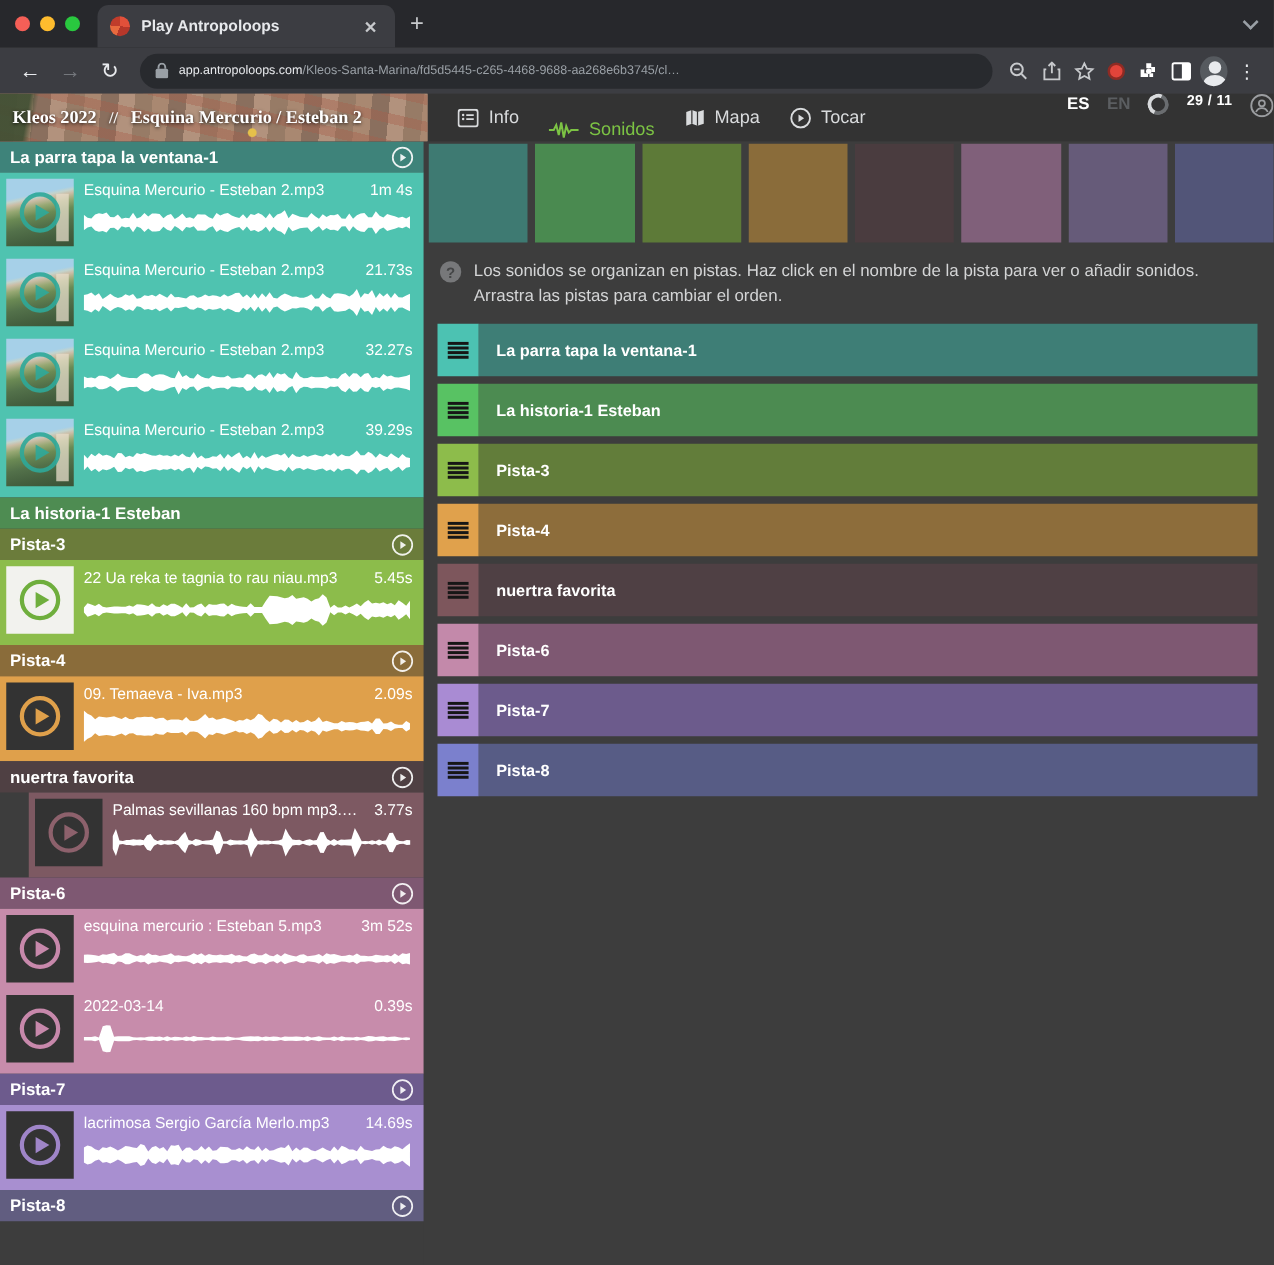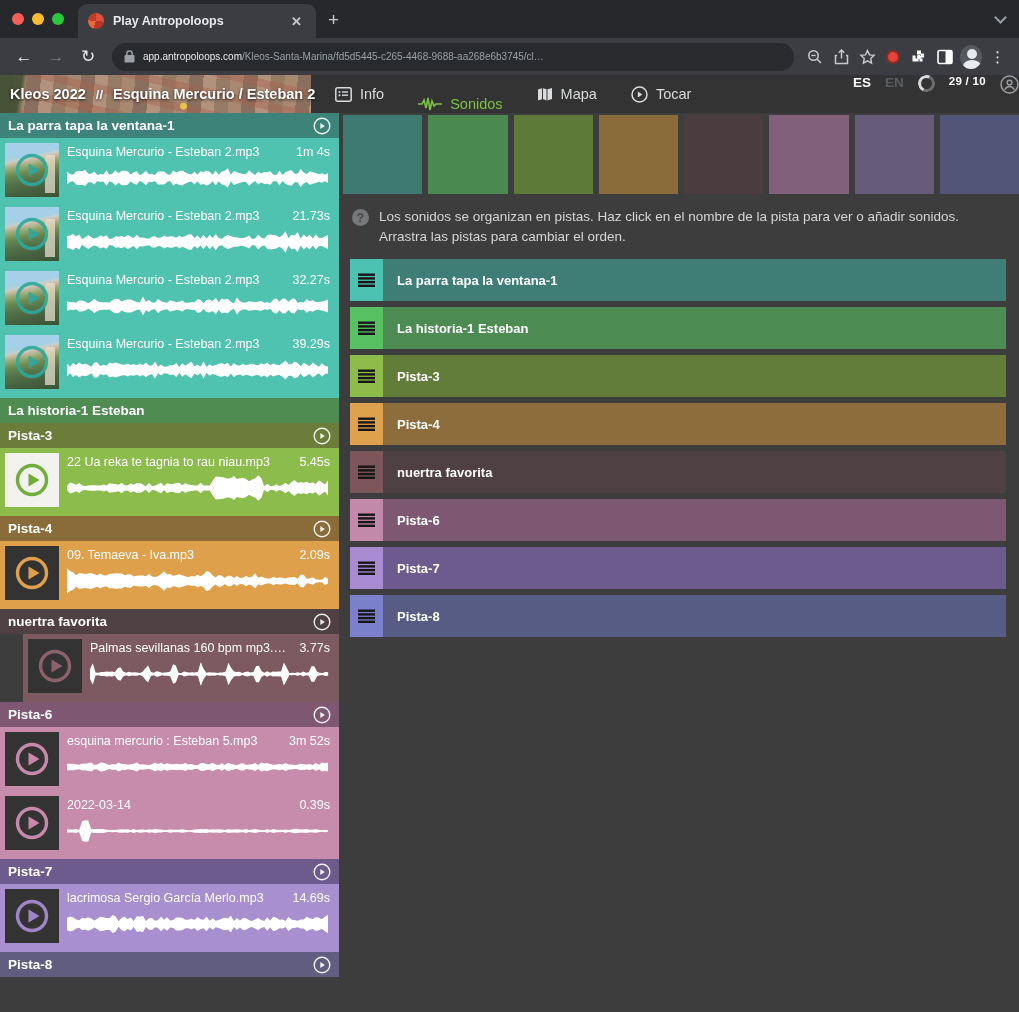--- a/index.html
+++ b/index.html
@@ -31,31 +31,31 @@
   .url b { color:#e8eaed; font-weight:400; }
   .tb-icon { width:22px; display:flex; justify-content:center; align-items:center; flex:0 0 auto; color:#c7c9cc; }
   .rec-dot { width:14px; height:14px; border-radius:50%; background:#e2443a; border:2px solid #8e2b24; }
   .avatar-wrap { width:24px; height:24px; border-radius:50%; background:#565a5f; position:relative; overflow:hidden; }
   .avatar-wrap::before { content:""; position:absolute; left:7px; top:4px; width:10px; height:10px; border-radius:50%; background:#e8eaed; }
   .avatar-wrap::after  { content:""; position:absolute; left:3px; top:15px; width:18px; height:12px; border-radius:50%; background:#e8eaed; }
   .kebab { color:#e8eaed; font-size:15px; letter-spacing:0; padding:0 4px; }
 
   
   .appheader { height:38px; background:#333333; display:flex; align-items:stretch; position:relative; }
-  .crumb { width:311px; flex:0 0 auto; display:flex; align-items:center; gap:10px; padding:0 10px; color:#fff;
+  .crumb { width:342px; flex:0 0 auto; display:flex; align-items:center; gap:10px; padding:0 10px; color:#fff;
            text-shadow:0 1px 3px rgba(0,0,0,.8);
            background:
              radial-gradient(circle at 59% 82%, #e5c04a 0 3px, rgba(0,0,0,0) 4px),
              linear-gradient(100deg, rgba(62,78,50,.9) 0 7%, rgba(0,0,0,0) 9%),
              repeating-linear-gradient(13deg, rgba(167,94,74,.38) 0 8px, rgba(0,0,0,0) 8px 21px),
              repeating-linear-gradient(95deg, #977b66 0 14px, #a98871 14px 27px, #8a6f5e 27px 41px, #b2927d 41px 54px);
-           background-color:#9a8070; }
+           background-color:#9a8070;font-family:Liberation Serif, serif; }
   .crumb b { font-size:14.5px; font-weight:700; white-space:nowrap; }
   .crumb .sep { font-size:13px; font-weight:700; opacity:.95; }
-  .appnav { display:flex; align-items:center; gap:18px; padding-left:16px; color:#d9dbdd; }
+  .appnav { display:flex; align-items:center; gap:8px; padding-left:16px; color:#d9dbdd; }
   .navitem { display:flex; align-items:center; gap:8px; font-size:14.5px; padding:0 8px; }
   .navitem svg { display:block; }
   .navitem.active { color:#7cc344;margin-top:20px; }
   .hdr-right { margin-left:auto; display:flex; align-items:flex-start; gap:14px; color:#fff; }
   .lang { font-size:13.5px; font-weight:700; }
   .lang.dim { color:#5b5e61; }
   .spinner { width:17px; height:17px; border-radius:50%; border:3px solid #6a6d70; border-top-color:#d8dadc; border-left-color:#d8dadc; transform:rotate(-20deg); }
   .counter { font-size:11.5px; font-weight:700; letter-spacing:.3px; }
 
   
@@ -198,21 +198,21 @@
           <circle cx="8.5" cy="8.5" r="7.5" fill="none" stroke="#d9dbdd" stroke-width="1.5"></circle>
           <path d="M6.8 5.5l4.5 3-4.5 3z" fill="#d9dbdd"></path>
         </svg>
       <span>Tocar</span>
     </span>
   </div>
   <div class="hdr-right">
     <span class="lang">ES</span>
     <span class="lang dim">EN</span>
     <span class="spinner"></span>
-    <span class="counter">29 / 10</span>
+    <span class="counter">29 / 11</span>
     <svg width="19" height="19" viewBox="0 0 19 19">
         <circle cx="9.5" cy="9.5" r="8.5" fill="none" stroke="#9b9da0" stroke-width="1.5"></circle>
         <circle cx="9.5" cy="7.6" r="2.4" fill="none" stroke="#9b9da0" stroke-width="1.4"></circle>
         <path d="M4.8 14.6c.9-2 2.6-3.1 4.7-3.1s3.8 1.1 4.7 3.1" fill="none" stroke="#9b9da0" stroke-width="1.4"></path>
       </svg>
   </div>
 </div>
 
 <div class="content">
   <div class="sidebar" id="sidebar">

